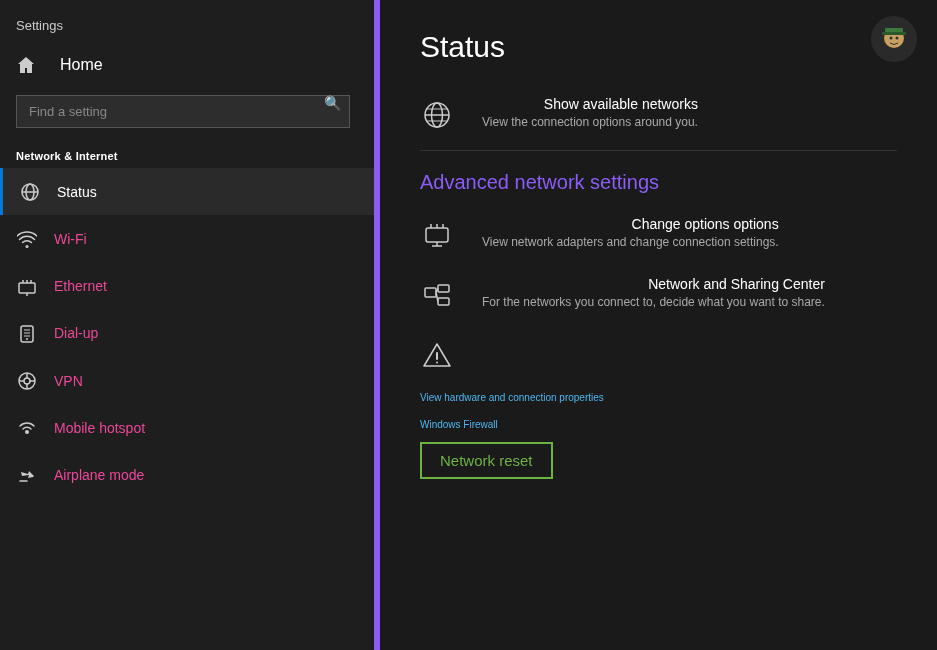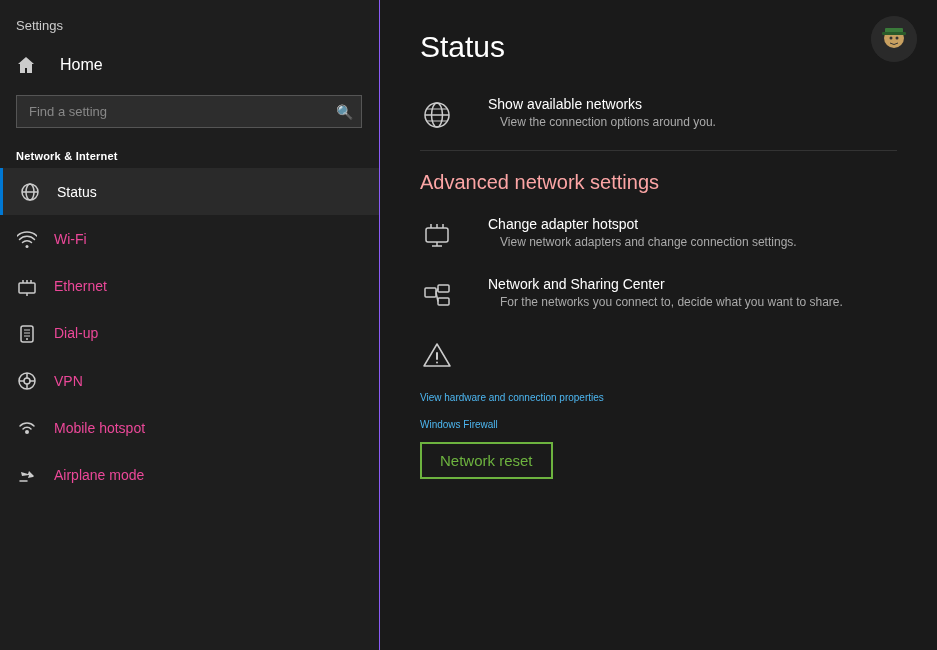--- a/index.html
+++ b/index.html
@@ -13,45 +13,45 @@
       overflow: hidden;
     }
 
     
     .sidebar {
       width: 380px;
       min-width: 380px;
       background: #1e1e1e;
       display: flex;
       flex-direction: column;
-      border-right: 1px solid #8b5cf6;
+      border-right: 6px solid #8b5cf6;
       height: 650px;
       overflow: hidden;
     }
 
     .sidebar-title {
       padding: 18px 16px 10px 16px;
       font-size: 13px;
       color: #ccc;
     }
 
     .home-item {
       display: flex;
       align-items: center;
       padding: 12px 16px;
       gap: 24px;
       cursor: pointer;
       color: #fff;
     }
 
     .search-box {
-      margin: 8px 17px 12px 16px;
+      margin: 8px 24px 12px 16px;
       position: relative;
       display: flex;
-      align-items: center;
+      align-items: flex-start;
     }
     .search-box input {
       width: 100%;
       background: #2d2d2d;
       border: 1px solid #555;
       color: #aaa;
       padding: 8px 36px 8px 12px;
       font-size: 13px;
       outline: none;
     }
@@ -121,23 +121,24 @@
     .page-title {
       font-size: 30px;
       font-weight: 300;
       color: #fff;
       margin-bottom: 20px;
     }
 
     .action-item {
       display: flex;
       align-items: flex-start;
-      gap: 34px;
+      gap: 16px;
       padding: 12px 0;
       cursor: pointer;
+      text-align: right;
     }
 
     .action-icon {
       width: 34px;
       height: 34px;
       flex-shrink: 0;
       display: flex;
       align-items: center;
       justify-content: center;
       font-size: 22px;
@@ -152,21 +153,21 @@
     }
     .action-text .action-desc {
       font-size: 12px;
       color: #aaa;
       margin-left: 12px;
     }
 
     .section-heading {
       font-size: 20px;
       font-weight: 300;
-      color: #fca5a5;
+      color: #8b5cf6;
       margin: 20px 0 10px 0;
     }
 
     .divider {
       border: none;
       border-top: 1px solid #333;
       margin: 6px 0;
     }
 
     .link-item {
@@ -344,21 +345,21 @@
       <svg width="30" height="30" viewBox="0 0 30 30" fill="none">
         <rect x="4" y="8" width="22" height="14" rx="2" stroke="#ccc" stroke-width="1.5" fill="none"></rect>
         <line x1="9" y1="8" x2="9" y2="4" stroke="#ccc" stroke-width="1.5"></line>
         <line x1="15" y1="8" x2="15" y2="4" stroke="#ccc" stroke-width="1.5"></line>
         <line x1="21" y1="8" x2="21" y2="4" stroke="#ccc" stroke-width="1.5"></line>
         <line x1="15" y1="22" x2="15" y2="26" stroke="#ccc" stroke-width="1.5"></line>
         <line x1="10" y1="26" x2="20" y2="26" stroke="#ccc" stroke-width="1.5"></line>
       </svg>
     </div>
     <div class="action-text">
-      <div class="action-title">Change adapter hotspot</div>
+      <div class="action-title">Change options options</div>
       <div class="action-desc">View network adapters and change connection settings.</div>
     </div>
   </div>
 
   
   <div class="action-item">
     <div class="action-icon">
       <svg width="30" height="30" viewBox="0 0 30 30" fill="none">
         <rect x="3" y="8" width="11" height="9" rx="1" stroke="#ccc" stroke-width="1.5" fill="none"></rect>
         <rect x="16" y="5" width="11" height="7" rx="1" stroke="#ccc" stroke-width="1.5" fill="none"></rect>

